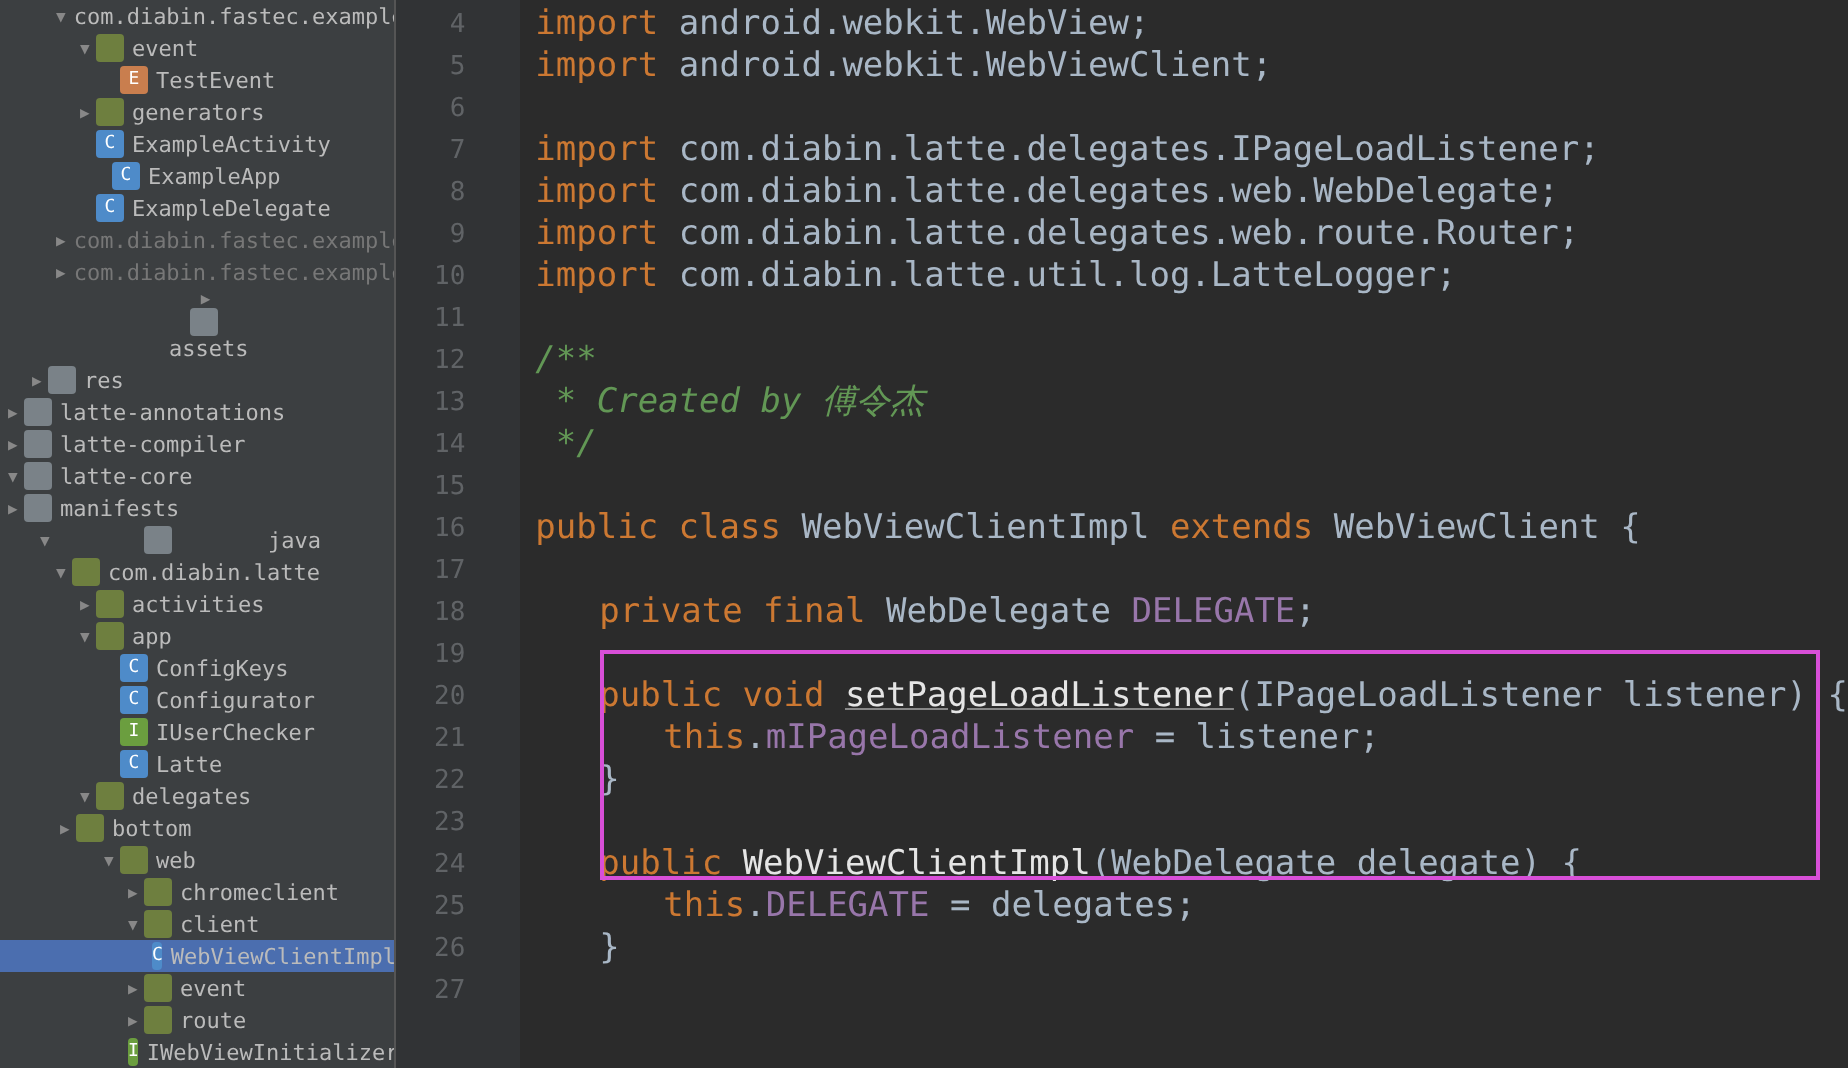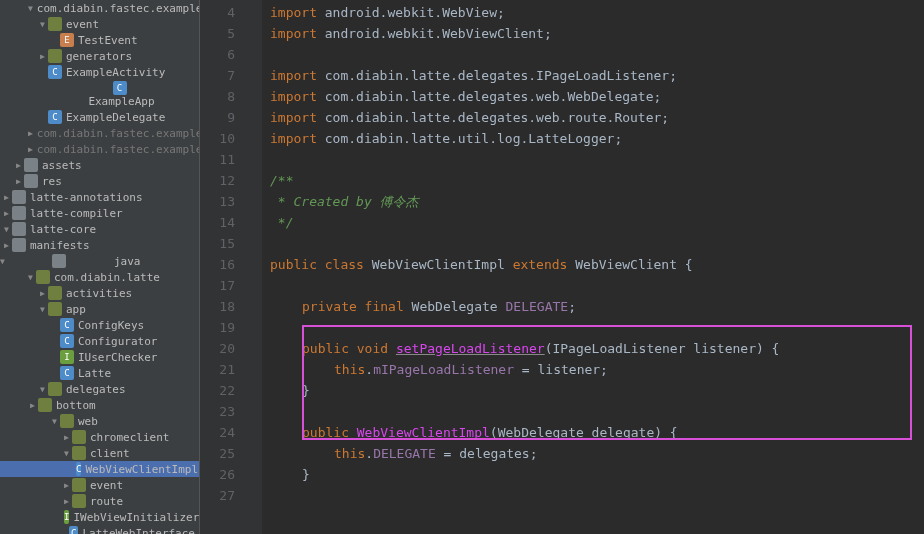--- a/index.html
+++ b/index.html
@@ -76,31 +76,31 @@
   line-height: 21px;
   padding-top: 2px;
 }
 .fold-col {
   width: 12px;
   background: #313335;
 }
 .code {
   flex: 1;
   padding-left: 8px;
-  font-size: 13px;
+  font-size: 17px;
   line-height: 21px;
   padding-top: 2px;
   position: relative;
 }
 .line { height: 21px; white-space: pre; }
 .kw { color: #cc7832; }
 .type { color: #a9b7c6; }
 .jdoc { color: #629755; font-style: italic; }
 .field { color: #9876aa; }
-.method { color: #d946ef; }
+.method { color: #e5e5e5; }
 .param { color: #a9b7c6; }
 .under { text-decoration: underline; text-decoration-color: #888; }
 .warn-bg { background: #52503a; }
 .highlight-box {
   position: absolute;
   border: 2px solid #d84fd8;
   pointer-events: none;
   left: 40px;
   top: 325px;
   width: 610px;
@@ -132,48 +132,48 @@
     <div class="tree-item" style="padding-left: 40px;">
       <span class="arrow closed"></span>
       <span class="icon icon-pkg"></span>
       <span class="tree-label">generators</span>
     </div>
     <div class="tree-item" style="padding-left: 40px;">
       <span class="arrow none"></span>
       <span class="icon icon-class"></span>
       <span class="tree-label">ExampleActivity</span>
     </div>
-    <div class="tree-item" style="padding-left: 48px; flex-direction: column;">
+    <div class="tree-item" style="padding-left: 48px;">
       <span class="arrow none"></span>
       <span class="icon icon-class"></span>
       <span class="tree-label">ExampleApp</span>
     </div>
     <div class="tree-item" style="padding-left: 40px;">
       <span class="arrow none"></span>
       <span class="icon icon-class"></span>
       <span class="tree-label">ExampleDelegate</span>
     </div>
     <div class="tree-item" style="padding-left: 28px;">
       <span class="arrow closed"></span>
       <span class="icon icon-pkg"></span>
       <span class="tree-label dim">com.diabin.fastec.example (androidTest)</span>
     </div>
     <div class="tree-item" style="padding-left: 28px;">
       <span class="arrow closed"></span>
       <span class="icon icon-pkg"></span>
       <span class="tree-label dim">com.diabin.fastec.example (test)</span>
     </div>
+    <div class="tree-item" style="padding-left: 16px; flex-direction: column;">
+      <span class="arrow closed"></span>
+      <span class="icon icon-folder"></span>
+      <span class="tree-label">assets</span>
+    </div>
     <div class="tree-item" style="padding-left: 16px;">
       <span class="arrow closed"></span>
       <span class="icon icon-folder"></span>
-      <span class="tree-label">assets</span>
-    </div>
-    <div class="tree-item" style="padding-left: 16px;">
-      <span class="arrow closed"></span>
-      <span class="icon icon-folder"></span>
       <span class="tree-label">res</span>
     </div>
     <div class="tree-item" style="padding-left: 4px;">
       <span class="arrow closed"></span>
       <span class="icon icon-folder"></span>
       <span class="tree-label">latte-annotations</span>
     </div>
     <div class="tree-item" style="padding-left: 4px;">
       <span class="arrow closed"></span>
       <span class="icon icon-folder"></span>
@@ -182,21 +182,21 @@
     <div class="tree-item" style="padding-left: 4px;">
       <span class="arrow open"></span>
       <span class="icon icon-folder"></span>
       <span class="tree-label">latte-core</span>
     </div>
     <div class="tree-item" style="">
       <span class="arrow closed"></span>
       <span class="icon icon-folder"></span>
       <span class="tree-label">manifests</span>
     </div>
-    <div class="tree-item" style="padding-left: 0; gap: 44px;">
+    <div class="tree-item" style="padding-left: 20px; gap: 44px;">
       <span class="arrow open"></span>
       <span class="icon icon-folder"></span>
       <span class="tree-label">java</span>
     </div>
     <div class="tree-item" style="padding-left: 28px;">
       <span class="arrow open"></span>
       <span class="icon icon-pkg"></span>
       <span class="tree-label">com.diabin.latte</span>
     </div>
     <div class="tree-item" style="padding-left: 40px;">

